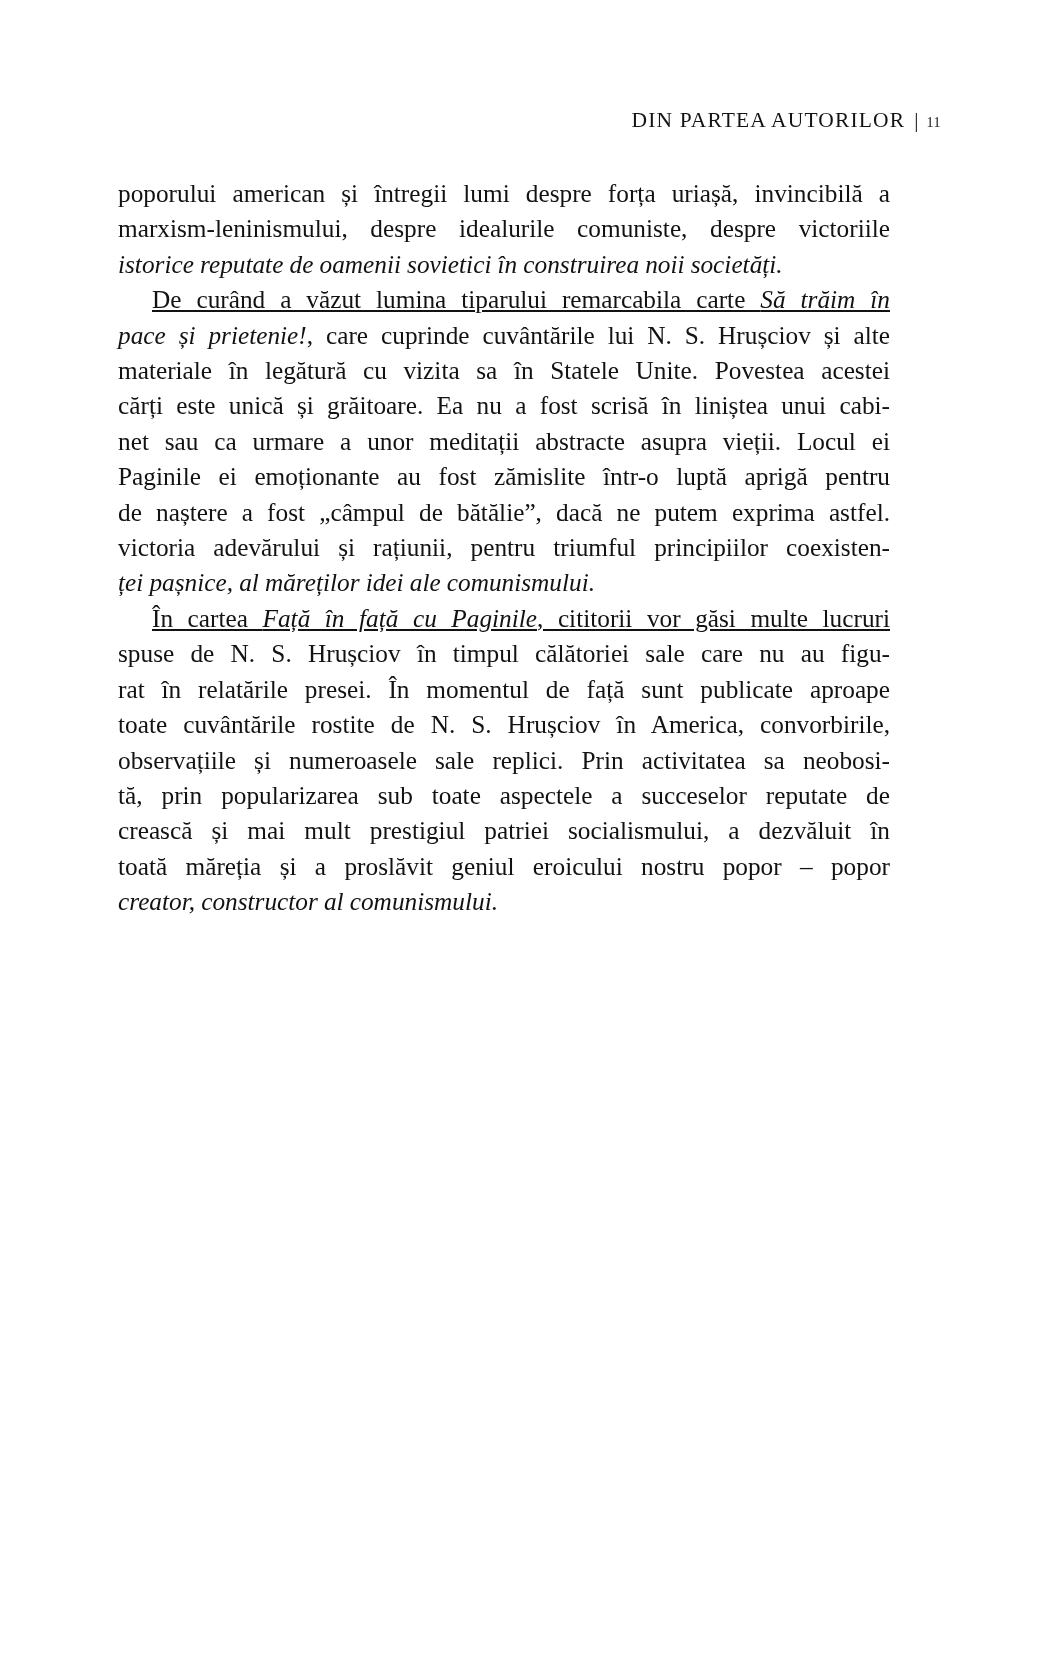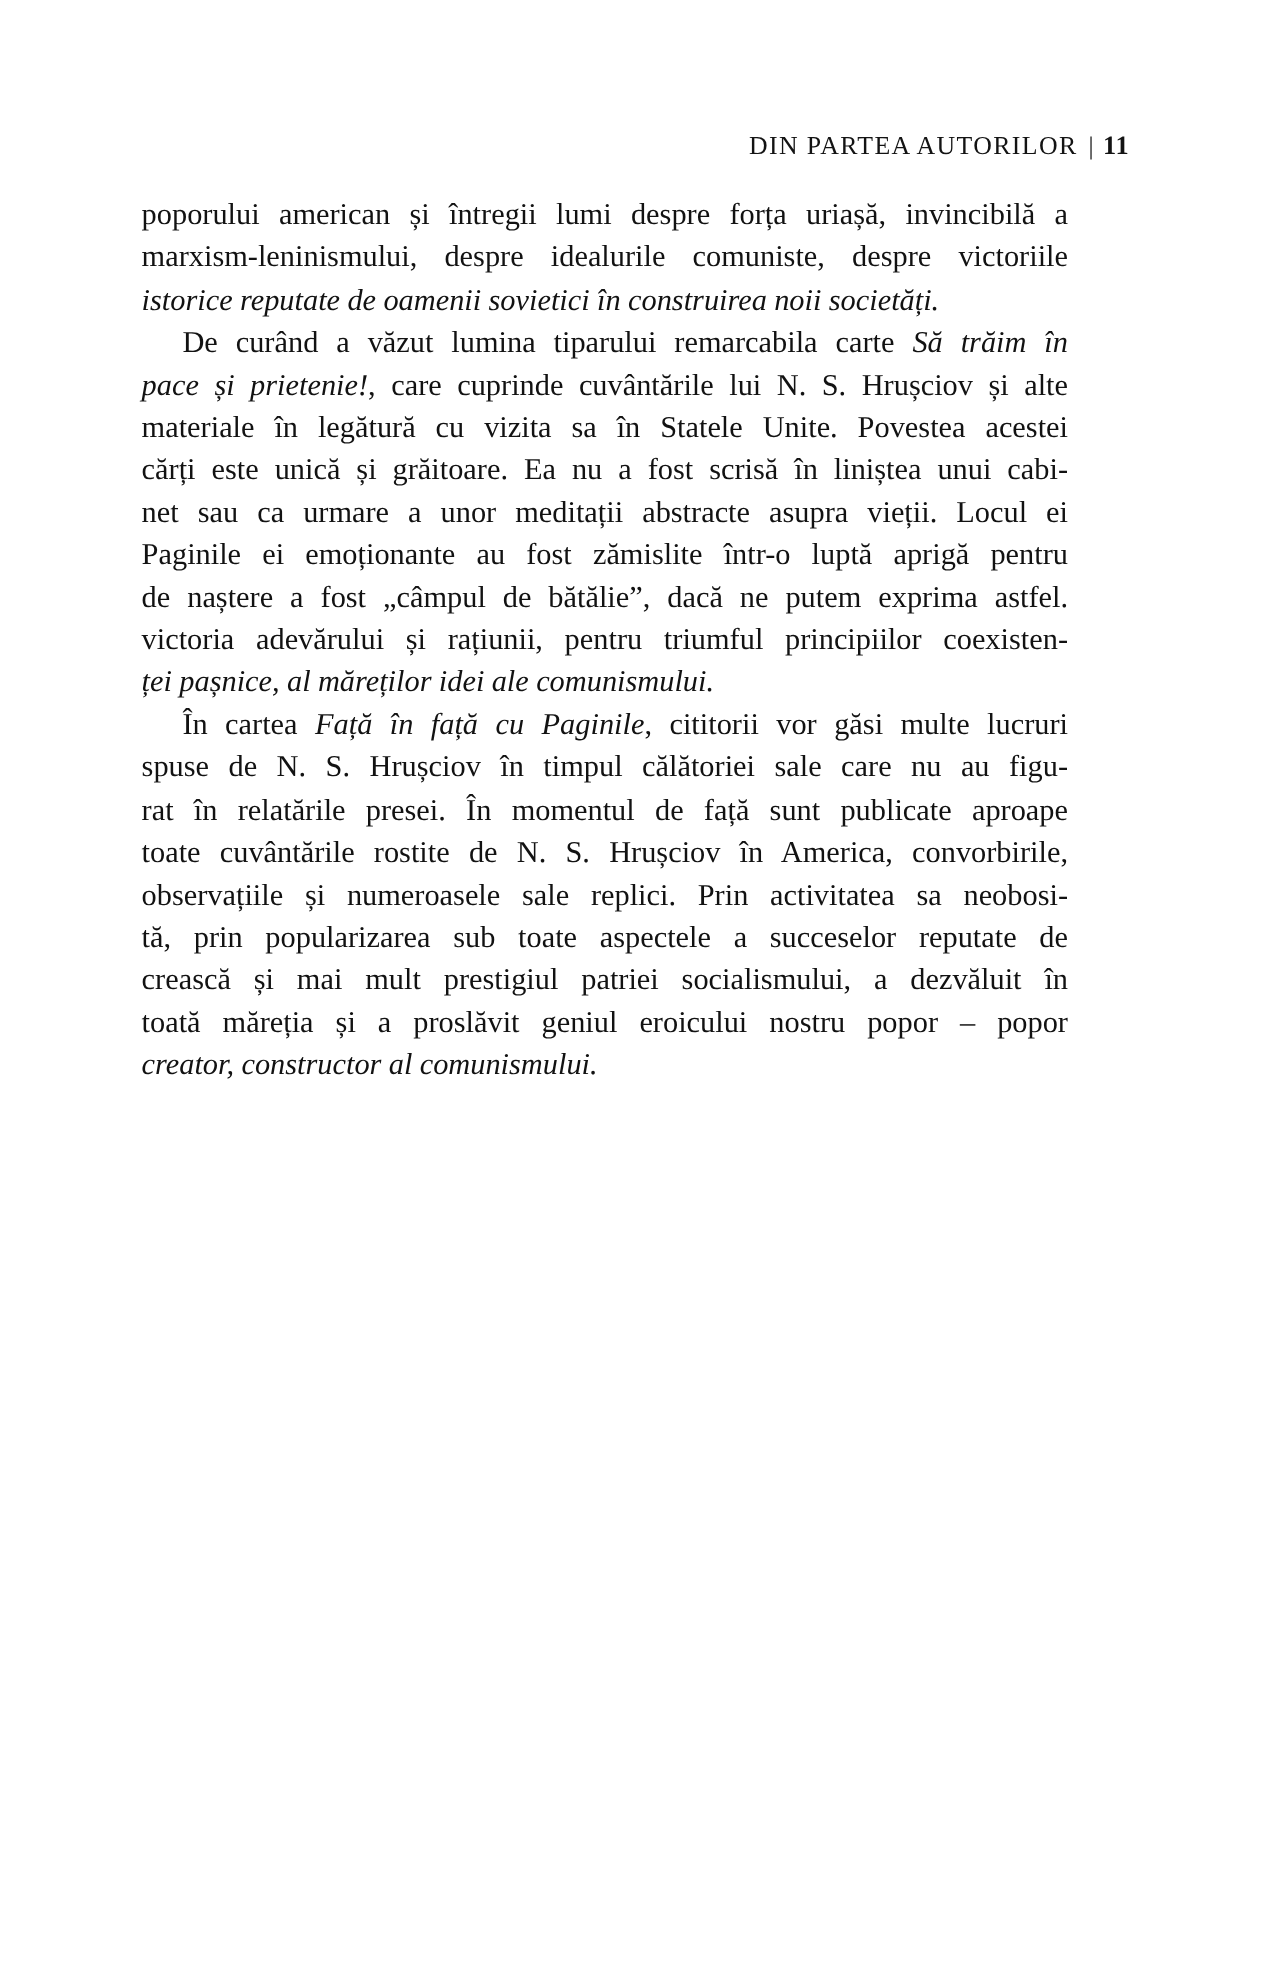--- a/index.html
+++ b/index.html
@@ -35,29 +35,29 @@
   .running-head .rh-title {
     font-size: 21.5px;
   }
   .running-head .rh-sep {
     display: inline-block;
     padding: 0 8px 0 9px;
     font-size: 21px;
     letter-spacing: 0;
   }
   .running-head .rh-folio {
-    font-weight: bold;
-    font-size: 22px;
+    font-weight: normal;
+    font-size: 14px;
     letter-spacing: 0.5px;
   }
 
   
   .textblock {
     position: absolute;
-    top: 162px;
+    top: 176px;
     left: 118px;
     width: 772px;
   }
   p.para {
     margin: 0;
     font-size: 25.3px;
     line-height: 35.4px;
     text-align: justify;
     text-align-last: left;
     -webkit-hyphens: none;
@@ -73,20 +73,21 @@
     text-align: justify;
     text-align-last: justify;
     white-space: pre-wrap;
   }
   .line.last {
     text-align-last: left;
     font-style: italic;
   }
   .line.indent {
     text-indent: 34px;
+    text-decoration: underline;
   }
 </style>
 </head>
 <body>
 
 <div class="page">
 
   <div class="running-head">
     <span class="rh-title">DIN PARTEA AUTORILOR</span><span class="rh-sep">|</span><span class="rh-folio">11</span>
   </div>

